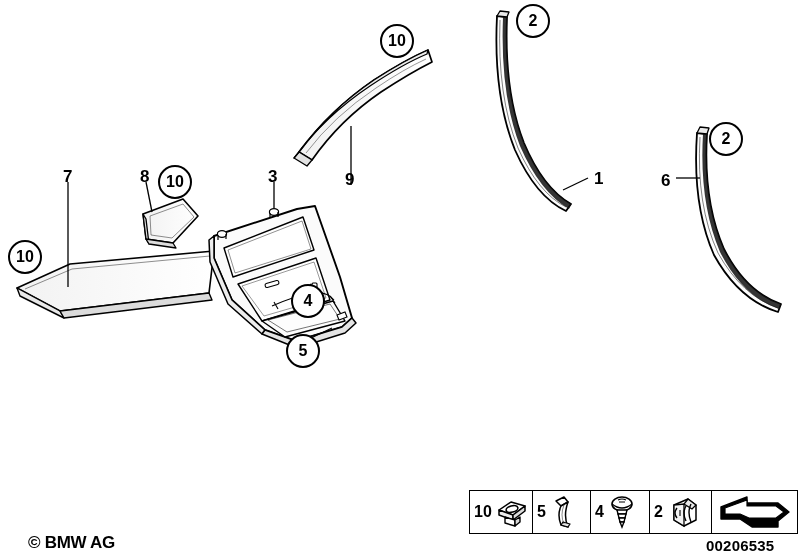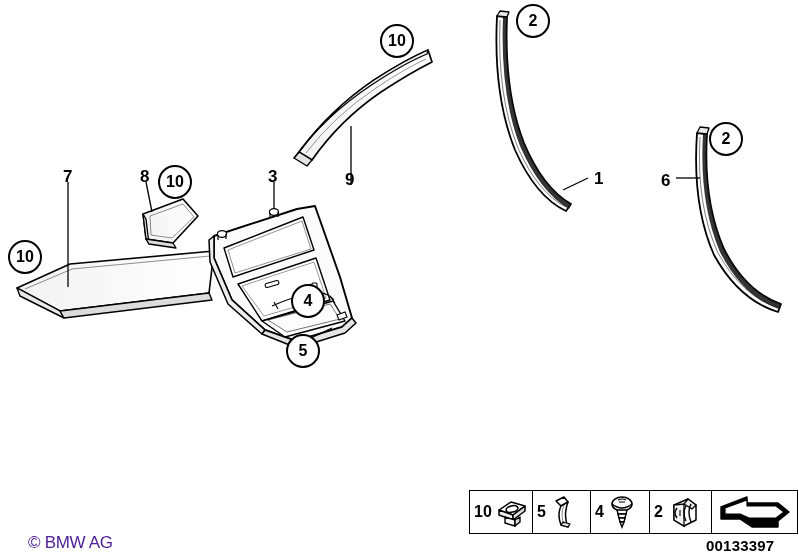--- a/index.html
+++ b/index.html
@@ -47,22 +47,22 @@
     color: #000;
     line-height: 1;
     white-space: nowrap;
   }
   
   .copyright {
     position: absolute;
     left: 28px;
     top: 533px;
     font-size: 17px;
-    font-weight: normal;
-    color: #4c1d95;
+    font-weight: bold;
+    color: #000000;
     letter-spacing: -0.3px;
     white-space: nowrap;
   }
   .diagram-id {
     position: absolute;
     left: 706px;
     top: 537px;
     font-size: 15px;
     font-weight: bold;
     color: #000;
@@ -279,15 +279,15 @@
 
     <div class="legend-cell cell-w-ar">
       <svg class="legend-icon" width="78" height="38" viewBox="0 0 78 38">
         <path d="M5,14 L31,4 L31,10 L62,10 L73,19 L62,28 L62,34 L36,34 L24,26 L5,26 Z" fill="#000" stroke="#000" stroke-width="1.4" stroke-linejoin="round"></path>
         <path d="M9,15 L31,7 L31,13 L60,13 L68,19 L60,25 L33,25 L24,21 L9,21 Z" fill="#fff" stroke="#000" stroke-width="1.2" stroke-linejoin="round"></path>
       </svg>
     </div>
   </div>
 
   <div class="copyright">© BMW AG</div>
-  <div class="diagram-id">00133397</div>
+  <div class="diagram-id">00206535</div>
 
 </div>
 
 </body></html>

